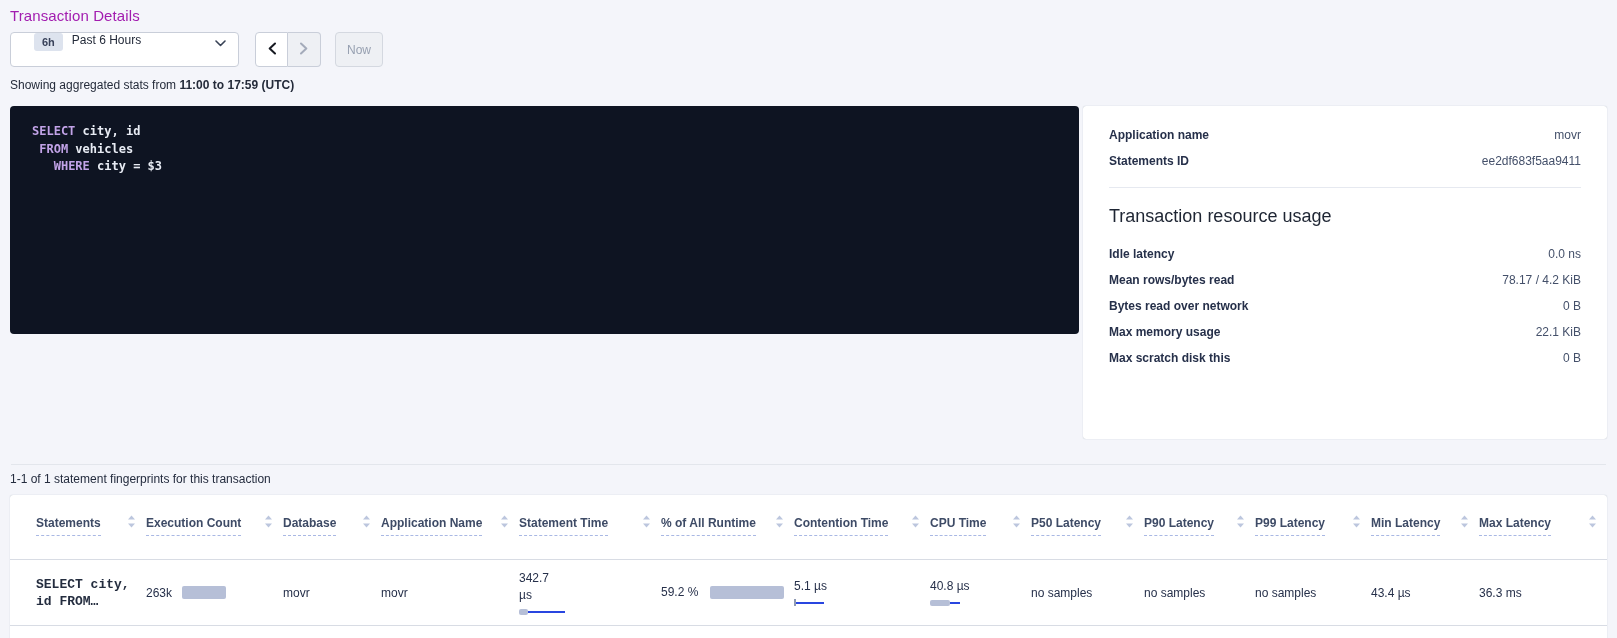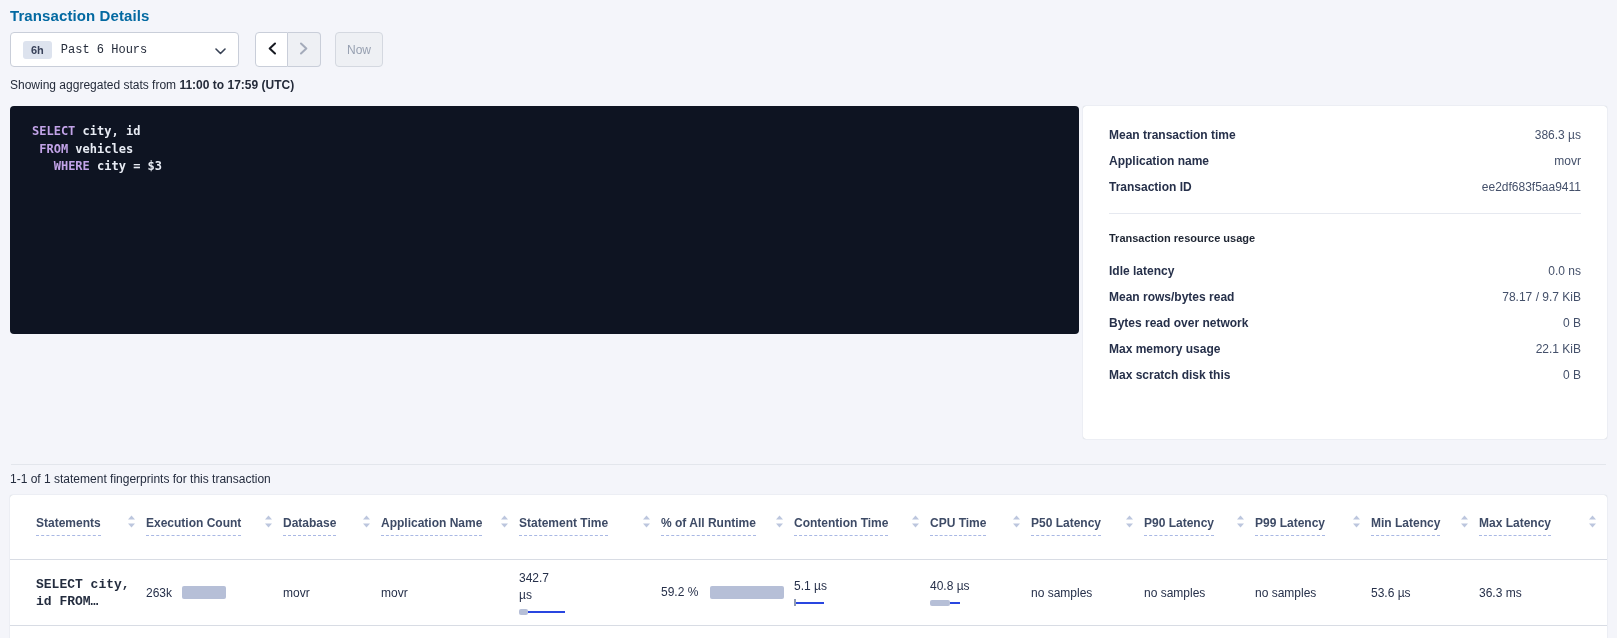--- a/index.html
+++ b/index.html
@@ -6,32 +6,32 @@
   html, body { width: 1617px; height: 638px; }
   body {
     font-family: "Liberation Sans", sans-serif;
     background: #f4f5fa;
     color: #242b3a;
     overflow: hidden;
   }
   .page { position: relative; width: 1617px; height: 638px; padding: 7px 10px 0 10px; }
 
   
-  .page-title { font-size: 15px; font-weight: 700; color: #0369a1; letter-spacing: .1px; }
+  .page-title { font-size: 15px; font-weight: 400; color: #a21caf; letter-spacing: .1px; }
   .controls-row { display: flex; align-items: center; margin-top: 8px; height: 35px; }
   .time-picker {
-    display: flex; align-items: center; width: 229px; height: 35px;
+    display: flex; align-items: flex-start; width: 229px; height: 35px;
     background: #fff; border: 1px solid #c9ced9; border-radius: 4px;
-    padding: 0 12px 0 12px; cursor: pointer;
+    padding: 0 12px 0 23px; cursor: pointer;
   }
   .time-badge {
     background: #dde3ee; color: #39425a; font-size: 11px; font-weight: 700;
     padding: 3px 8px; border-radius: 3px; margin-right: 9px;
   }
-  .time-label { font-size: 12px; color: #242b3a; flex: 1; font-family: Liberation Mono, monospace; }
+  .time-label { font-size: 12px; color: #242b3a; flex: 1; }
   .arrow-group { display: flex; margin-left: 16px; }
   .arrow-btn {
     width: 33px; height: 35px; display: flex; align-items: center; justify-content: center;
     background: #fff; border: 1px solid #c9ced9; cursor: pointer;
   }
   .arrow-btn.prev { border-radius: 4px 0 0 4px; }
   .arrow-btn.next { border-radius: 0 4px 4px 0; border-left: none; background: #eef0f4; cursor: default; }
   .now-btn {
     margin-left: 14px; height: 35px; min-width: 47px; padding: 0 11px;
     background: #eef0f4; border: 1px solid #d4d8e0; border-radius: 4px;
@@ -55,21 +55,21 @@
 
   .summary-card {
     width: 524px; background: #fff; border-radius: 3px;
     box-shadow: 0 0 1px rgba(67,90,111,.45);
     padding: 16px 26px 20px 26px; min-height: 333px;
   }
   .kv-row { display: flex; justify-content: space-between; align-items: center; height: 26px; }
   .kv-label { font-size: 12px; font-weight: 700; color: #26304a; }
   .kv-value { font-size: 12px; color: #44506a; }
   .card-divider { border: none; border-top: 1px solid #e6e9f0; margin: 13px 0 18px 0; }
-  .section-title { font-size: 11px; font-weight: 700; color: #1e2533; margin-bottom: 14px; }
+  .section-title { font-size: 18px; font-weight: 400; color: #1e2533; margin-bottom: 14px; }
 
   
   .section-divider { border: none; border-top: 1px solid #e3e6ec; margin: 25px 1px 0 1px; }
   .caption { margin-top: 7px; font-size: 12px; color: #242c3e; }
   .table-card {
     margin-top: 9px; background: #fff; border-radius: 3px;
     box-shadow: 0 0 1px rgba(67,90,111,.45);
     padding-bottom: 15px; overflow: hidden;
   }
   table { width: 100%; table-layout: fixed; border-collapse: collapse; }
@@ -137,40 +137,36 @@
   <div class="main-row">
 
     <div class="sql-box">
       <div class="sql-line"><span></span><span class="sql-kw">SELECT</span><span> city, id</span></div>
       <div class="sql-line"><span> </span><span class="sql-kw">FROM</span><span> vehicles</span></div>
       <div class="sql-line"><span>   </span><span class="sql-kw">WHERE</span><span> city = $3</span></div>
     </div>
 
     <div class="summary-card">
       <div class="kv-row">
-        <span class="kv-label">Mean transaction time</span>
-        <span class="kv-value">386.3 µs</span>
-      </div>
-      <div class="kv-row">
         <span class="kv-label">Application name</span>
         <span class="kv-value">movr</span>
       </div>
       <div class="kv-row">
-        <span class="kv-label">Transaction ID</span>
+        <span class="kv-label">Statements ID</span>
         <span class="kv-value">ee2df683f5aa9411</span>
       </div>
       <hr class="card-divider">
       <div class="section-title">Transaction resource usage</div>
       <div class="kv-row">
         <span class="kv-label">Idle latency</span>
         <span class="kv-value">0.0 ns</span>
       </div>
       <div class="kv-row">
         <span class="kv-label">Mean rows/bytes read</span>
-        <span class="kv-value">78.17 / 9.7 KiB</span>
+        <span class="kv-value">78.17 / 4.2 KiB</span>
       </div>
       <div class="kv-row">
         <span class="kv-label">Bytes read over network</span>
         <span class="kv-value">0 B</span>
       </div>
       <div class="kv-row">
         <span class="kv-label">Max memory usage</span>
         <span class="kv-value">22.1 KiB</span>
       </div>
       <div class="kv-row">
@@ -360,20 +356,20 @@
           <td>
             <div class="num-wrap">40.8 µs</div>
             <div class="mini-chart" style="width:30px">
               <span class="mini-line" style="width:30px"></span>
               <span class="mini-seg" style="width:20px"></span>
             </div>
           </td>
           <td>no samples</td>
           <td>no samples</td>
           <td>no samples</td>
-          <td>53.6 µs</td>
+          <td>43.4 µs</td>
           <td>36.3 ms</td>
         </tr>
       </tbody>
     </table>
   </div>
 
 </div>
 
 </body></html>

